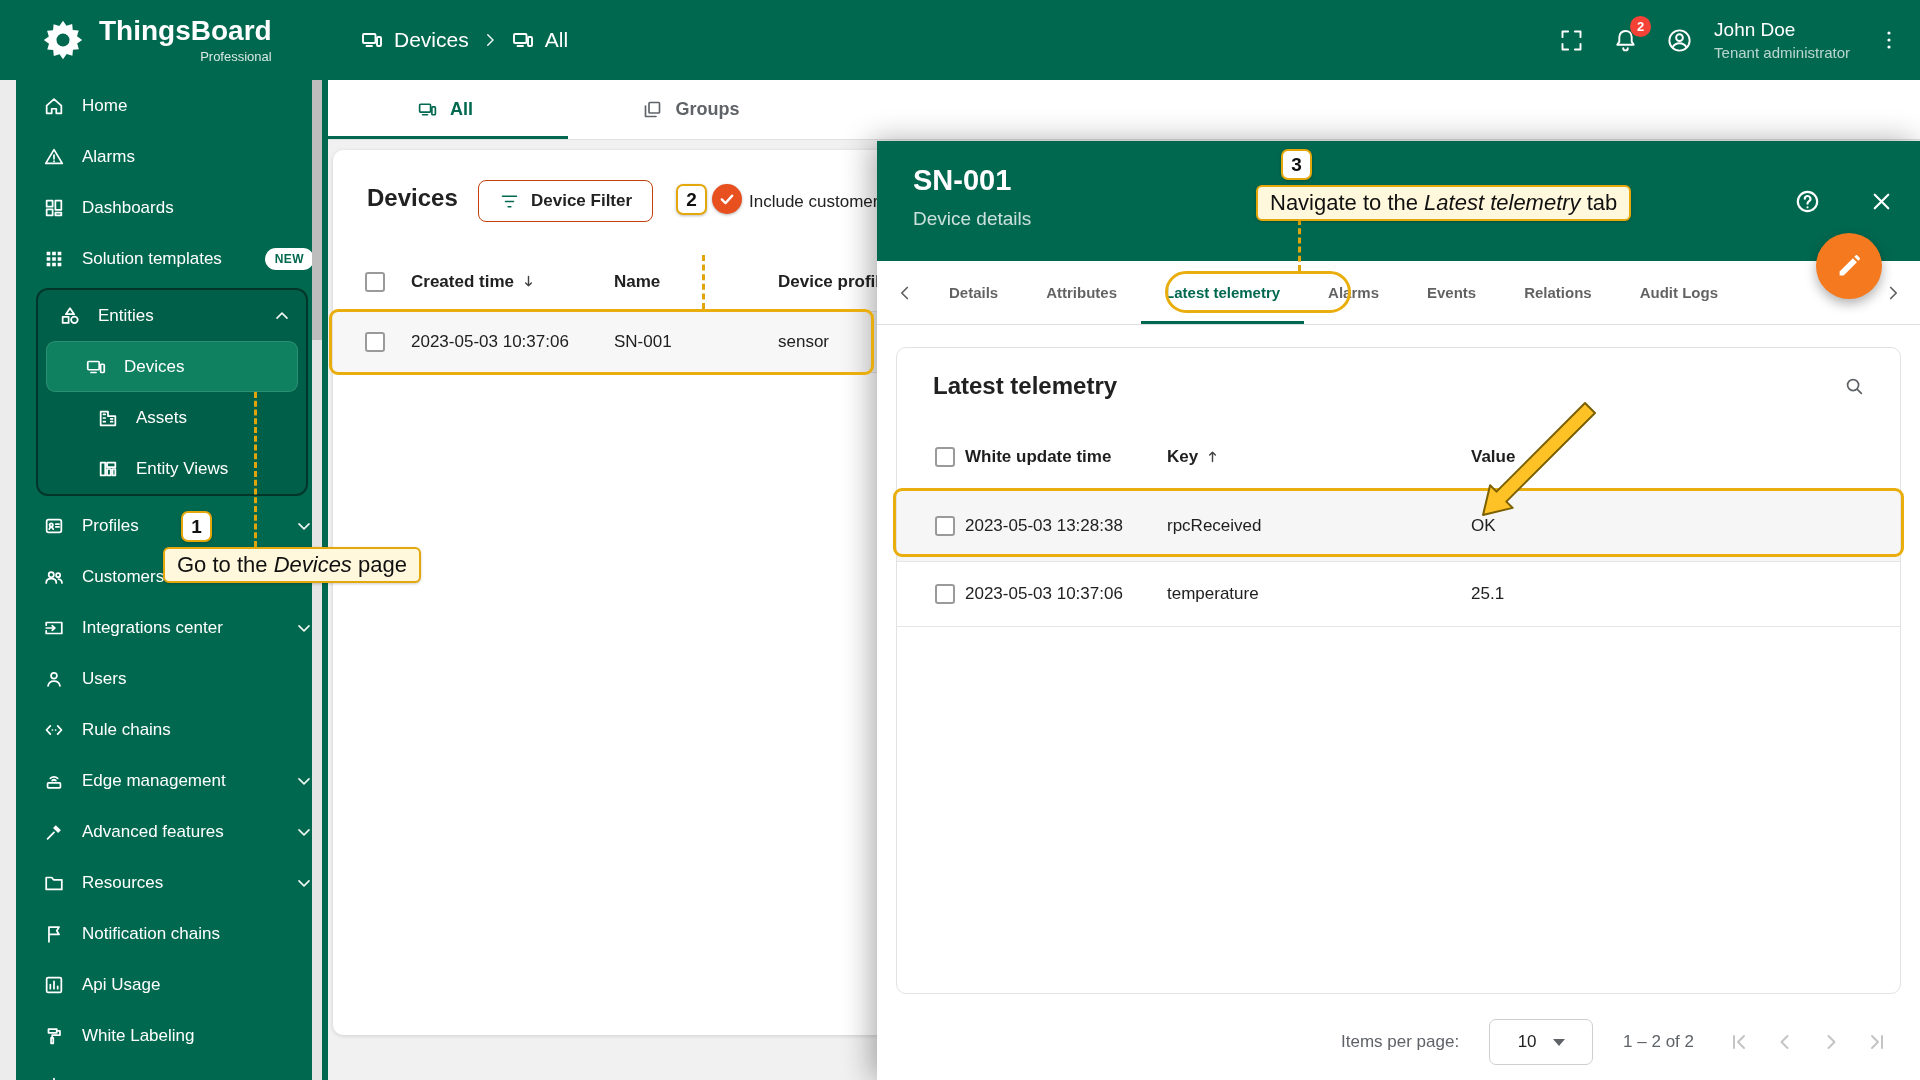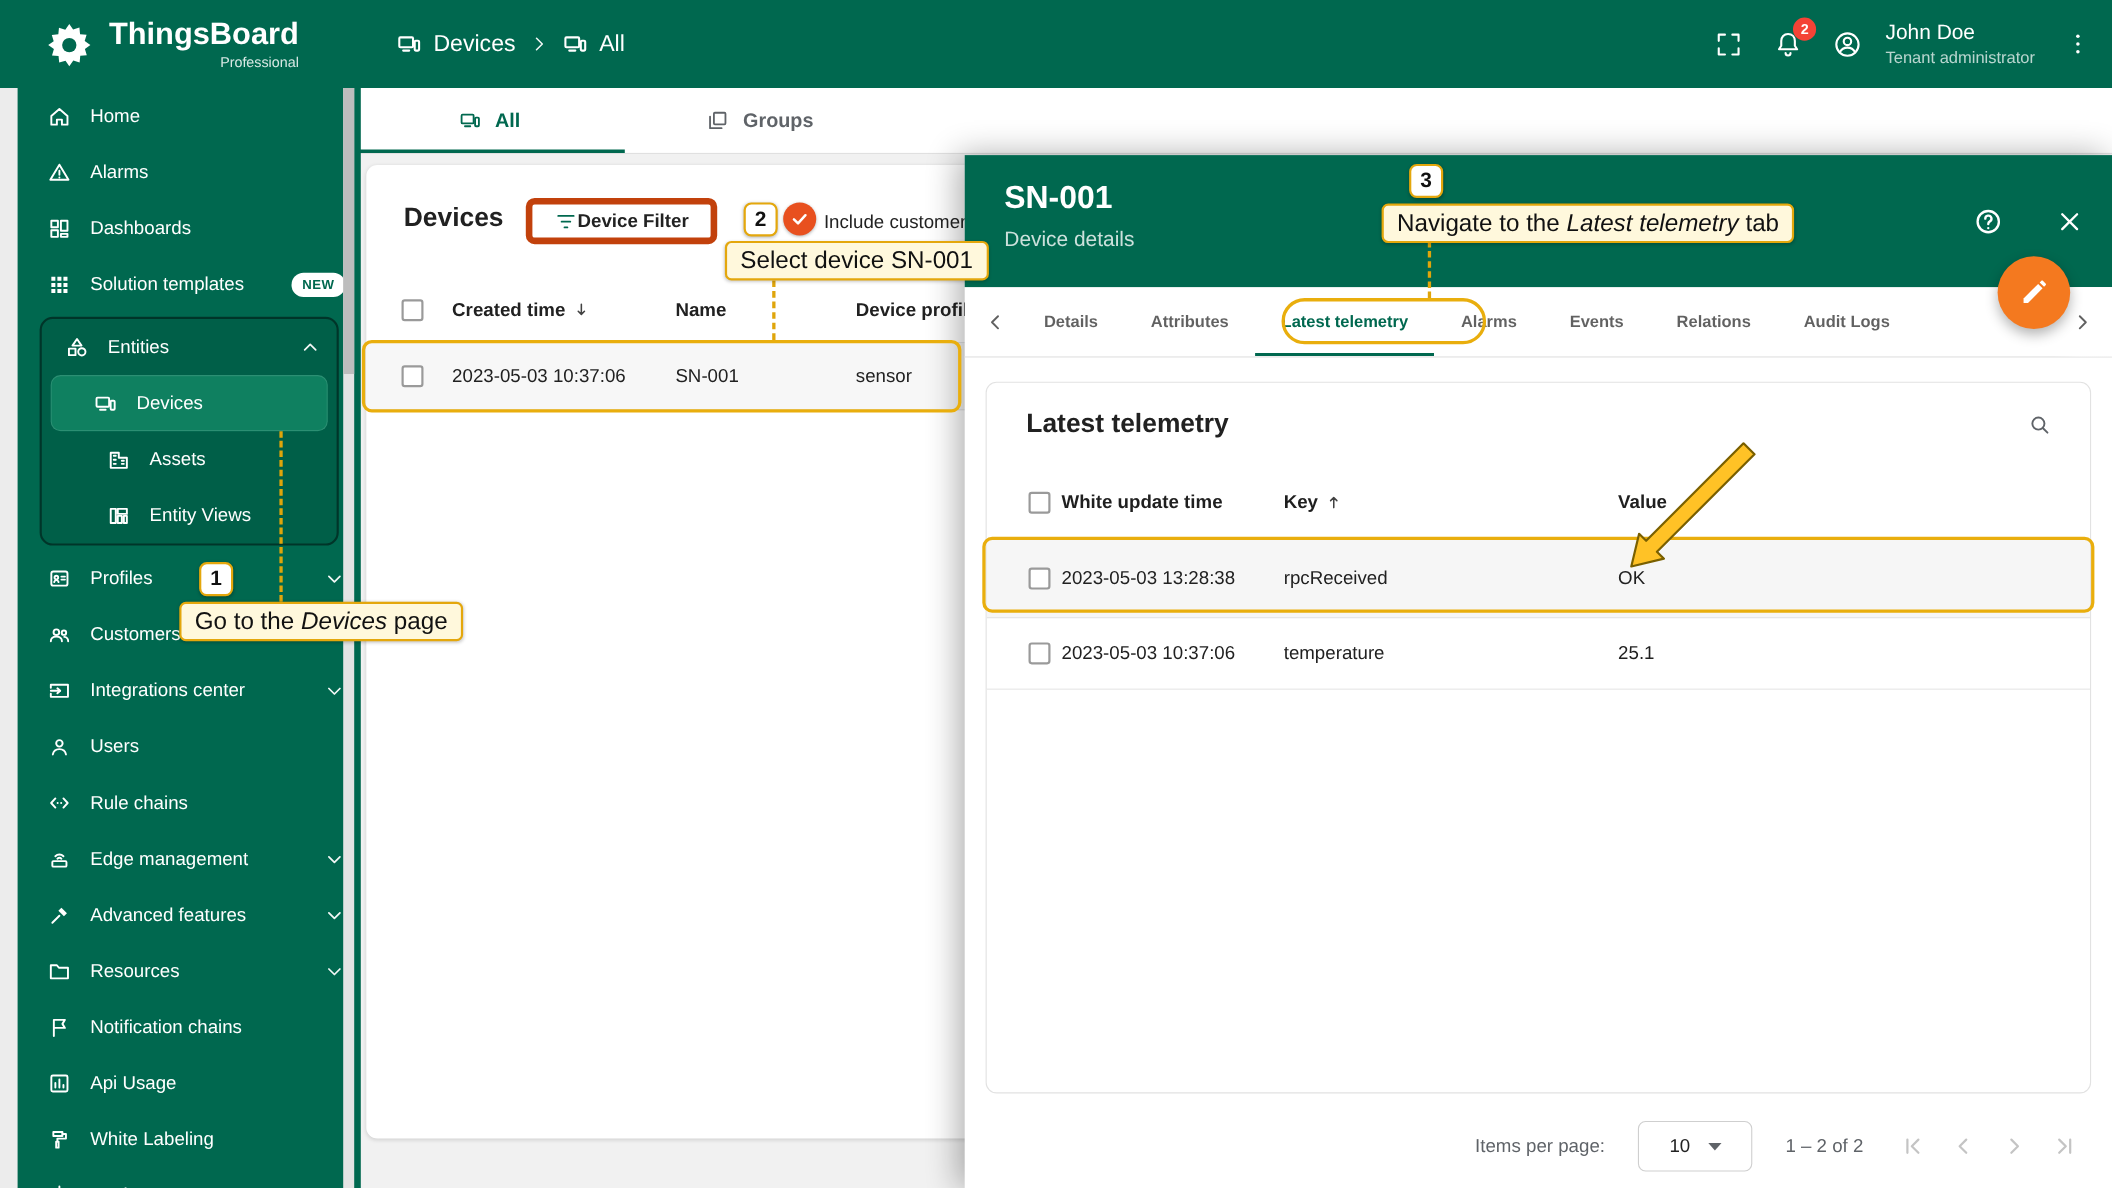--- a/index.html
+++ b/index.html
@@ -9,21 +9,21 @@
   }
   body{background:#888}
   .stage{position:relative;width:1920px;height:1080px;overflow:hidden;background:#ececec;
          font-family:"Liberation Sans","DejaVu Sans",sans-serif;color:#212121}
   svg{display:block}
   .ic{width:22px;height:22px;fill:none;stroke:currentColor;stroke-width:1.9;stroke-linecap:round;stroke-linejoin:round}
 
   
   .top{position:absolute;top:0;left:0;right:0;height:80px;background:var(--green);color:#fff;
        display:flex;align-items:center;z-index:30}
-  .logo{display:flex;align-items:flex-end;gap:13px;padding-left:40px;width:312px;cursor:pointer}
+  .logo{display:flex;align-items:flex-start;gap:13px;padding-left:40px;width:312px;cursor:pointer}
   .logo .mark svg{width:46px;height:46px}
   .brand{font-size:28px;font-weight:700;line-height:1}
   .edition{font-size:13px;opacity:.85;text-align:right;margin-top:4px}
   .crumbs{display:flex;align-items:center;gap:12px;margin-left:48px;font-size:21px}
   .crumb{display:flex;align-items:center;gap:10px;cursor:pointer}
   .crumb .ic{width:24px;height:24px}
   .sep svg{width:18px;height:18px;opacity:.95}
   .hspace{flex:1}
   .hbtn{width:46px;height:46px;display:flex;align-items:center;justify-content:center;position:relative;
         margin-right:8px;cursor:pointer;border-radius:50%}
@@ -53,22 +53,22 @@
   .main{position:absolute;top:80px;left:322px;right:0;bottom:0;background:#f1f1f1;z-index:1}
   .tabsrow{height:60px;background:#fff;border-bottom:1px solid var(--line);display:flex}
   .mtab{width:246px;display:flex;align-items:center;justify-content:center;gap:12px;font-size:18px;font-weight:600;
         color:#5f6368;cursor:pointer}
   .mtab .ic{width:21px;height:21px}
   .mtab.active{color:var(--green);box-shadow:inset 0 -3px 0 var(--green)}
   .lcard{position:absolute;left:11px;top:70px;right:-12px;height:885px;background:#fff;border-radius:10px;
          box-shadow:0 1px 4px rgba(0,0,0,.14);overflow:hidden}
   .lc-toolbar{position:relative;height:102px}
   .lc-title{position:absolute;left:34px;top:34px;font-size:24px;font-weight:700}
-  .filterbtn{position:absolute;left:145px;top:30px;height:42px;padding:0 20px;border:6px solid #c2410c;border-radius:8px;
-         display:flex;align-items:center;font-size:17px;font-weight:600;color:#222;background:#fff;cursor:pointer}
+  .filterbtn{position:absolute;left:145px;top:30px;height:42px;padding:0 20px;border:1px solid #c2410c;border-radius:8px;
+         display:flex;align-items:center;gap:11px;font-size:17px;font-weight:600;color:#222;background:#fff;cursor:pointer}
   .filterbtn .ic{width:21px;height:21px;color:var(--green)}
   .includelbl{position:absolute;left:416px;top:42px;font-size:17px;color:#222;white-space:nowrap}
   .lrow{display:grid;grid-template-columns:46px 203px 164px 1fr;align-items:center;padding-left:32px;
         border-bottom:1px solid #e3e3e3;font-size:17px}
   .lrow.lhead{height:60px;font-weight:700}
   .lrow.data{height:61px;background:#f7f7f7;cursor:pointer}
   .cb{width:20px;height:20px;border:2px solid #9a9a9a;border-radius:3px;background:#fff;cursor:pointer}
   .sorticon{width:17px;height:17px;margin-left:6px;vertical-align:-3px;display:inline-block}
   .hcell{display:flex;align-items:center}
 
@@ -571,20 +571,19 @@
   <div class="anno stepbadge" id="badge2">2</div>
   <div class="anno stepbadge" id="badge3">3</div>
 
   <div class="anno checkdot" id="check2">
     <svg viewBox="0 0 24 24">
         <path d="M5 12.5l5 5 9-10"></path>
       </svg>
   </div>
 
   <div class="anno alabel" id="label1"><span>Go to the </span><span class="em">Devices</span><span> page</span></div>
-  <div class="anno alabel" id="label2">Select device SN-001</div>
   <div class="anno alabel" id="label3"><span>Navigate to the </span><span class="em">Latest telemetry</span><span> tab</span></div>
 
   <svg class="anno" id="arrow" width="170" height="150" viewBox="0 0 170 150">
     <polygon points="130,10 41.5,98.6 35.1,92.3 28,122 57.7,114.9 51.3,108.6 140,20" fill="#FFC226" stroke="#7A6000" stroke-width="2" stroke-linejoin="round"></polygon>
   </svg>
 
 </div>
 
 </body></html>

